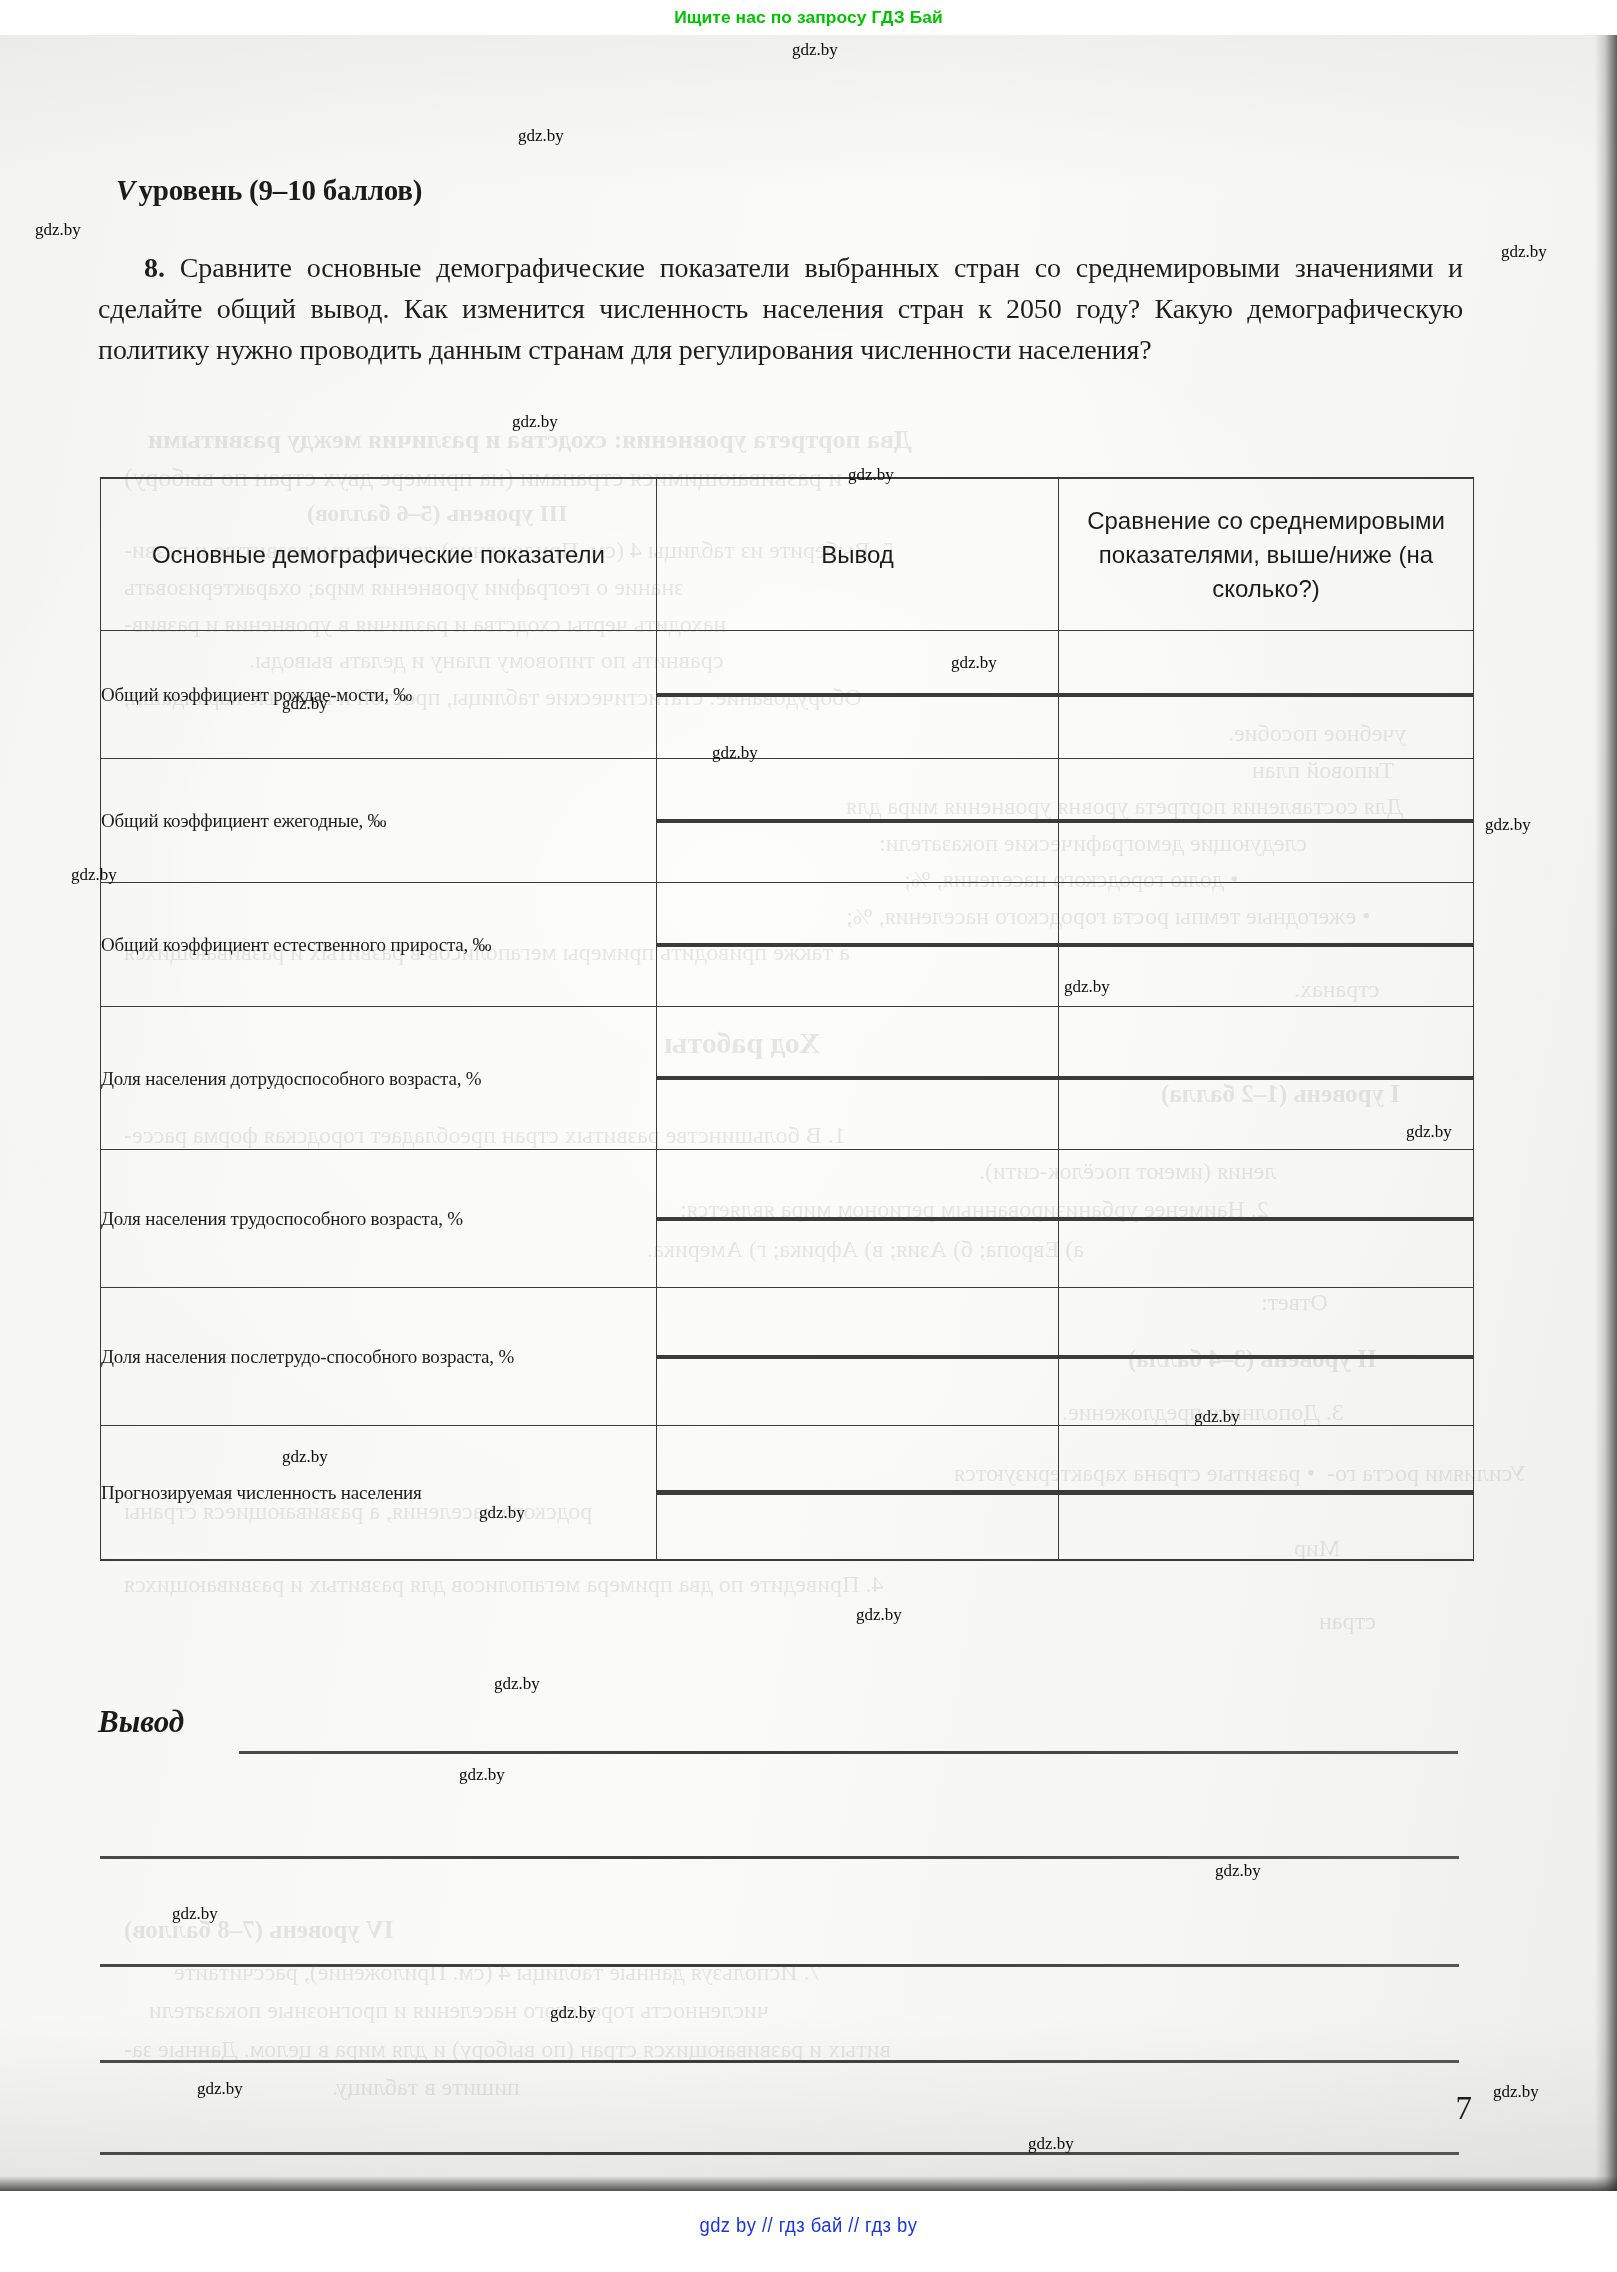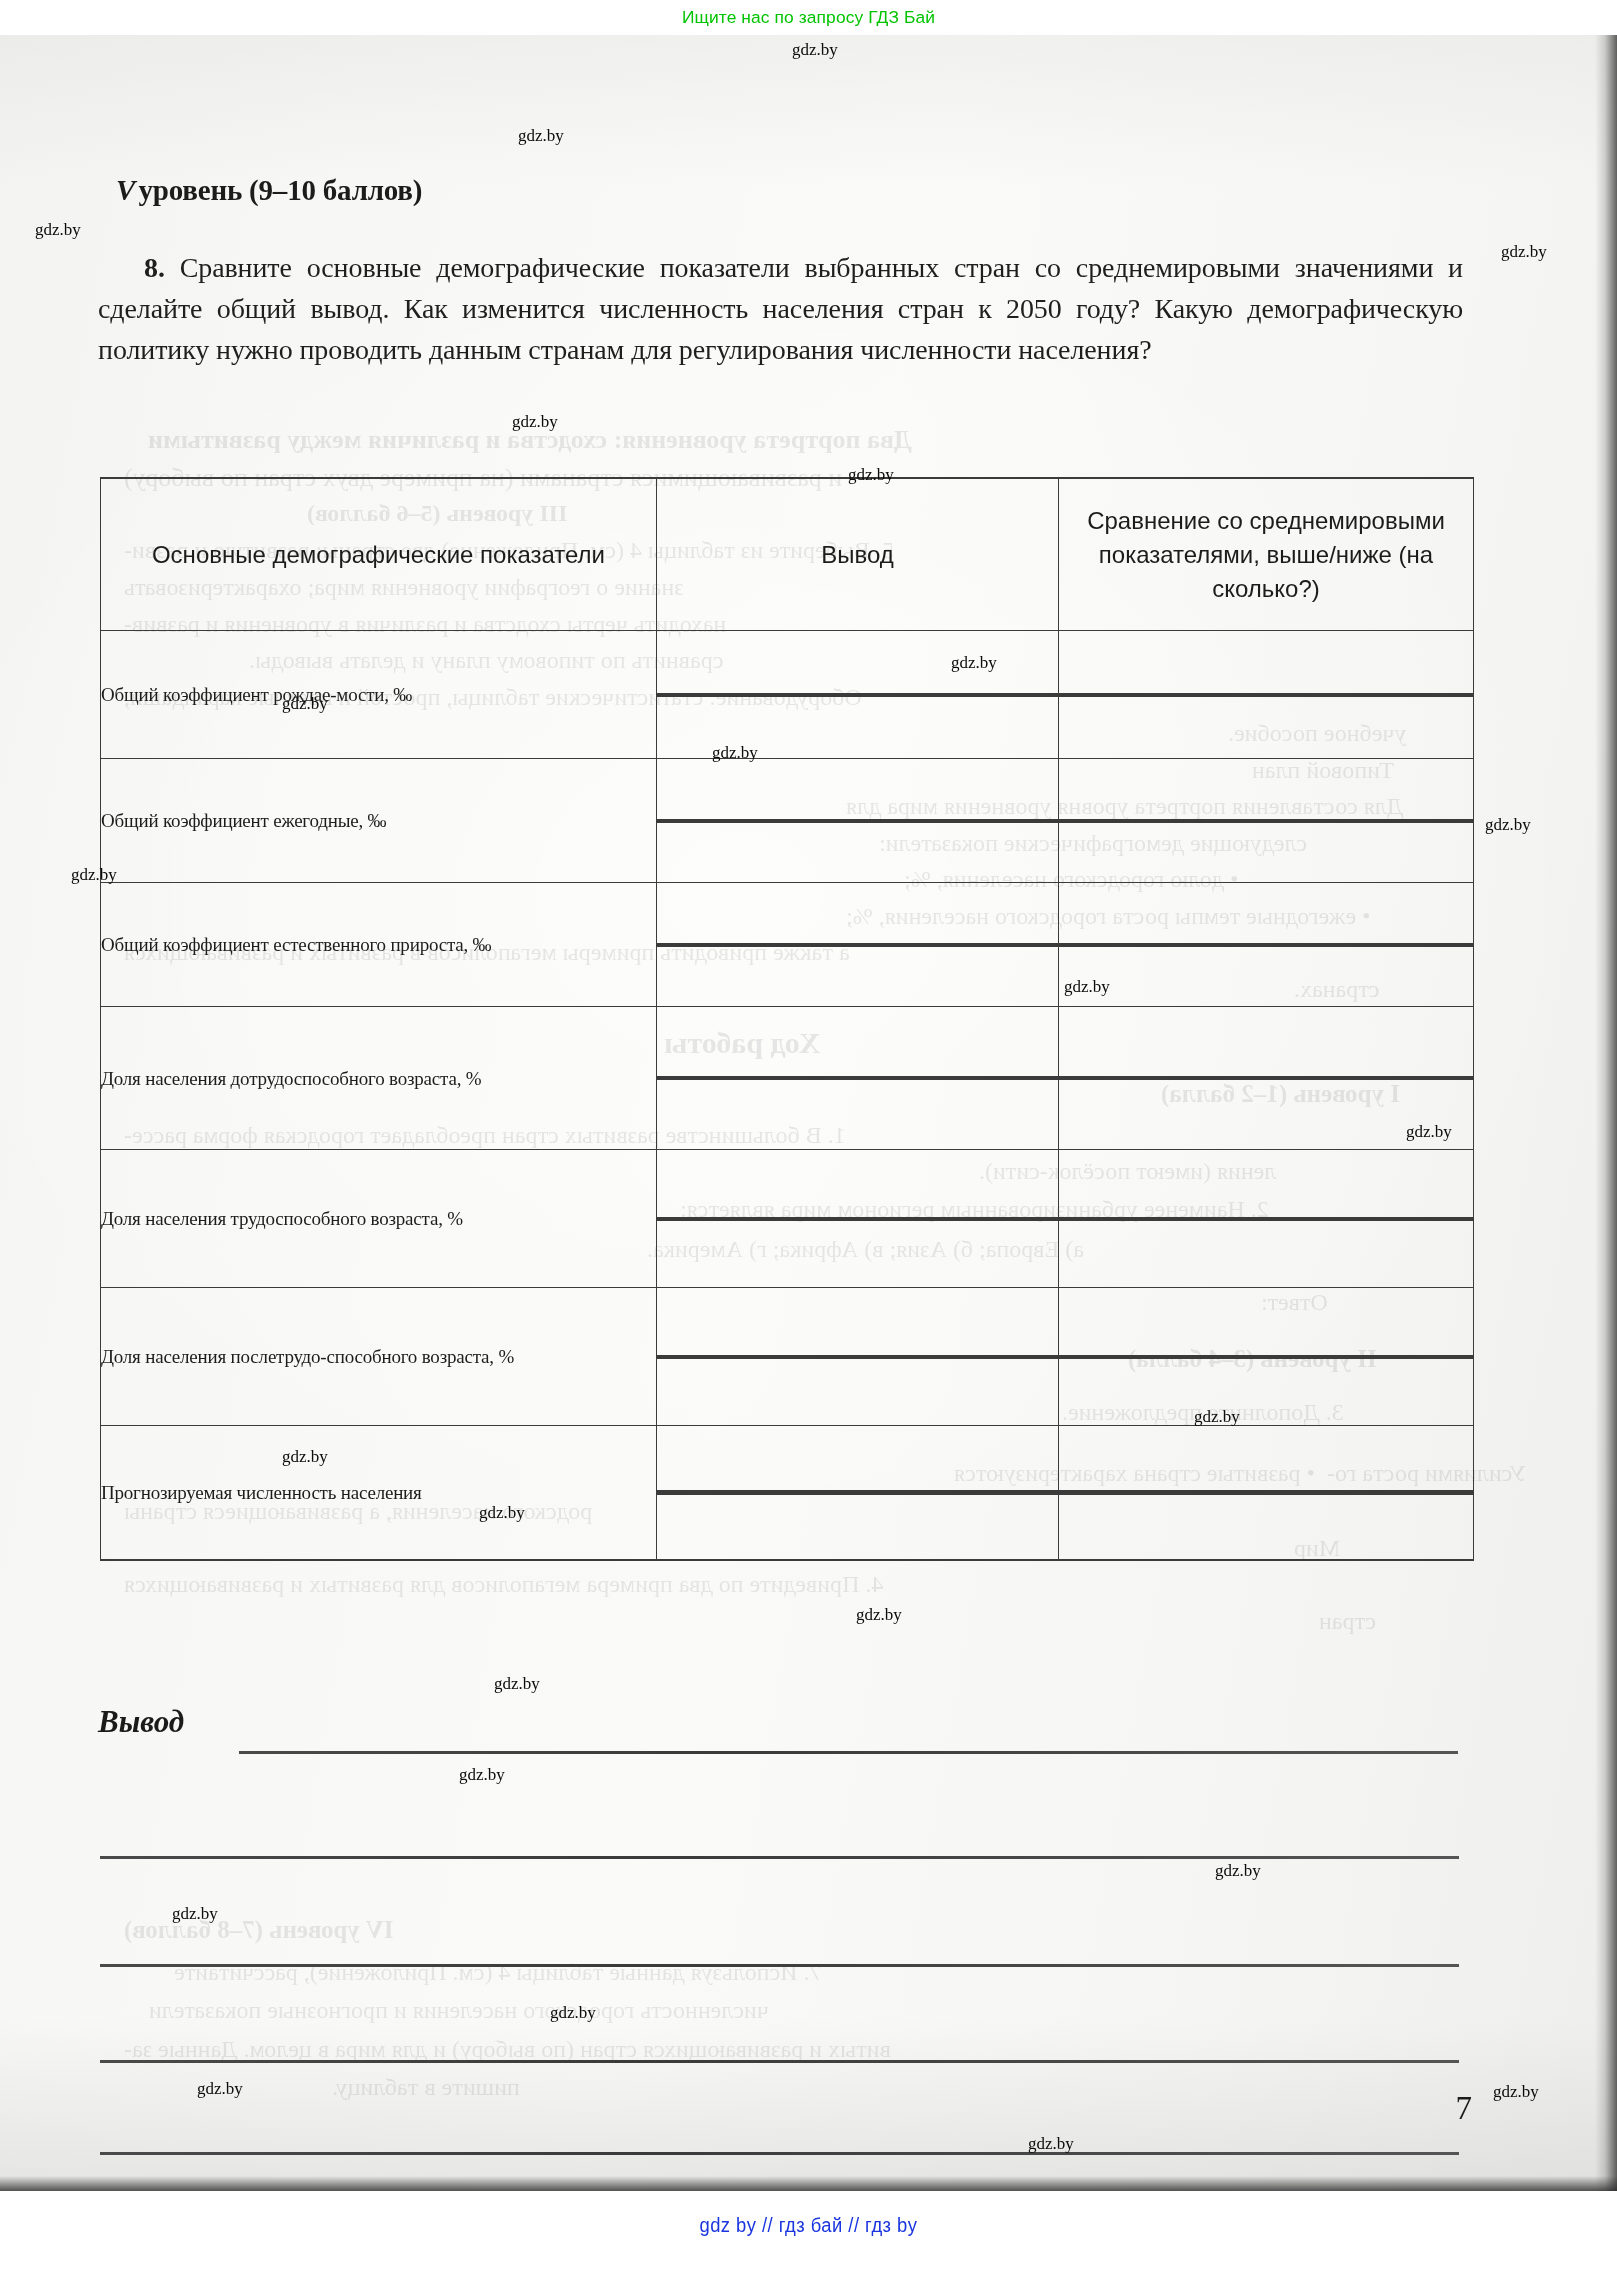--- a/index.html
+++ b/index.html
@@ -23,21 +23,21 @@
     height: 35px;
     background: #ffffff;
     text-align: center;
     z-index: 40;
   }
   #top-banner .banner-text {
     display: inline-block;
     color: #00c400;
     font-family: "Liberation Sans", sans-serif;
     font-size: 17.4px;
-    font-weight: 400;
+    font-weight: 700;
     letter-spacing: 0.1px;
     line-height: 35px;
   }
 
   
   #page-sheet {
     position: absolute;
     left: 0;
     top: 35px;
     width: 1617px;

